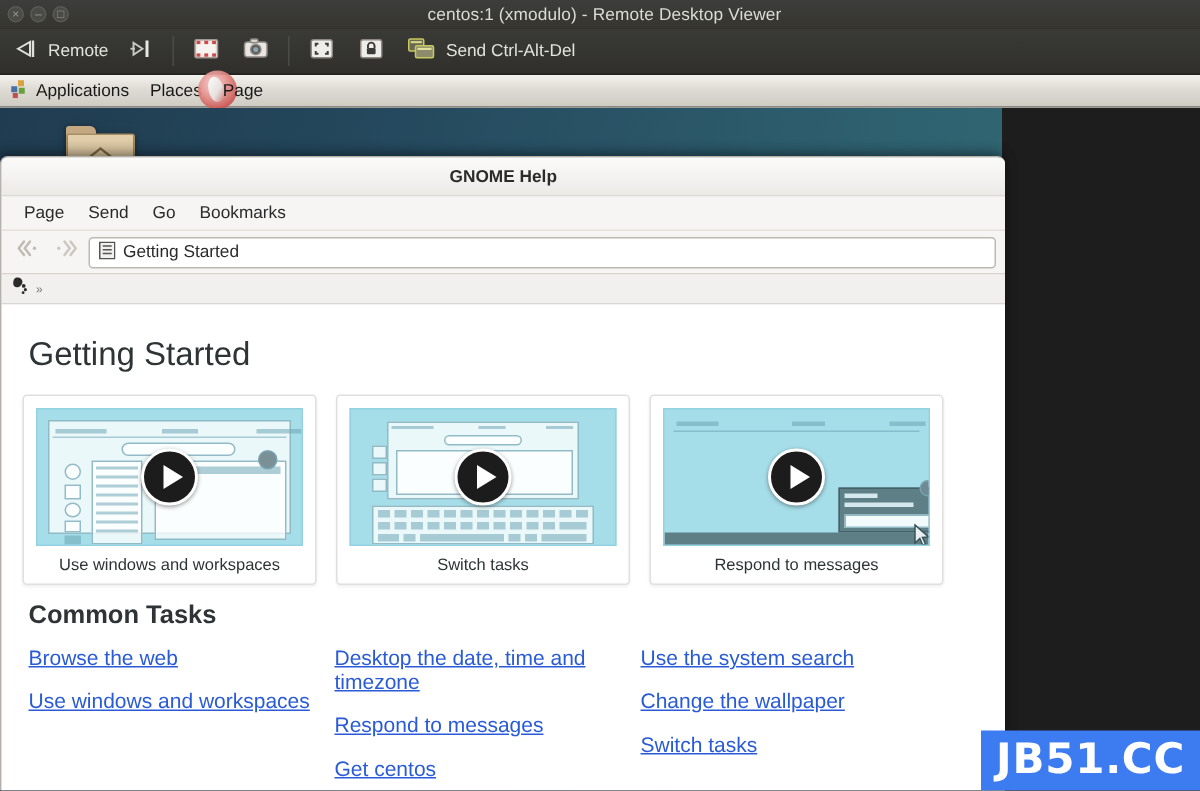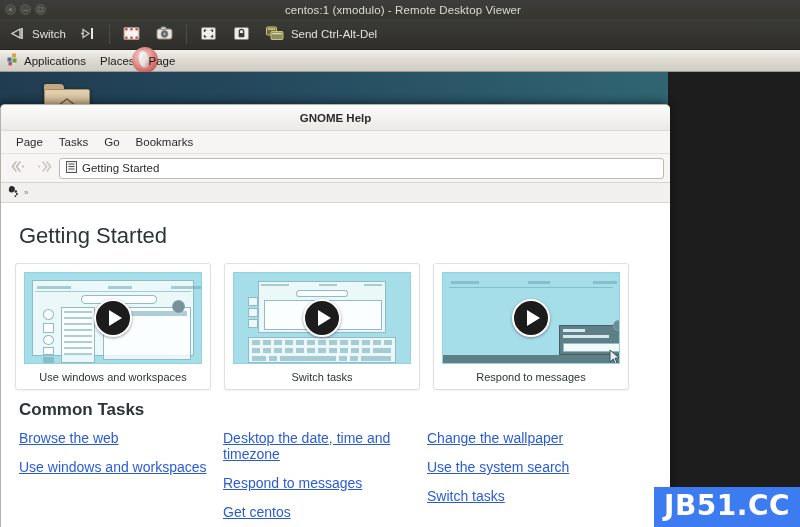--- a/index.html
+++ b/index.html
@@ -234,21 +234,21 @@
   </div>
 
   <div class="rdv-toolbar">
     <div class="tb-item">
       <span class="ic">
         <svg width="17" height="15" viewBox="0 0 17 15">
             <path d="M2 7.5 L10 3 L10 12 Z" fill="none" stroke="#e0e0da" stroke-width="1.3"></path>
             <line x1="12" y1="2" x2="12" y2="13" stroke="#e0e0da" stroke-width="1.6"></line>
           </svg>
       </span>
-      <span>Switch</span>
+      <span>Remote</span>
     </div>
     <div class="tb-item">
       <span class="ic">
         <svg width="17" height="15" viewBox="0 0 17 15">
             <path d="M9 7.5 L3 3.5 L3 11.5 Z" fill="none" stroke="#c9c9c3" stroke-width="1.3"></path>
             <line x1="1" y1="7.5" x2="4" y2="7.5" stroke="#c9c9c3" stroke-width="1.3"></line>
             <line x1="12" y1="2" x2="12" y2="13" stroke="#e8e8e2" stroke-width="2"></line>
           </svg>
       </span>
     </div>
@@ -359,21 +359,21 @@
     </div>
 
     <div class="help-win" style="left:0; top:32px;">
 
       <div class="help-titlebar">
         <span>GNOME Help</span>
       </div>
 
       <div class="help-menubar">
         <div class="menu-item">Page</div>
-        <div class="menu-item">Tasks</div>
+        <div class="menu-item">Send</div>
         <div class="menu-item">Go</div>
         <div class="menu-item">Bookmarks</div>
       </div>
 
       <div class="help-navbar">
         <div class="navbtn">
           <span>
             <svg width="17" height="13" viewBox="0 0 17 13">
                 <g fill="none" stroke="#bfbab4" stroke-width="1.6" stroke-linecap="round">
                   <path d="M6 2 L2.5 6.5 L6 11"></path>
@@ -534,22 +534,22 @@
           <div class="task-col">
             <a class="task-link" href="#">Browse the web</a>
             <a class="task-link" href="#">Use windows and workspaces</a>
           </div>
           <div class="task-col">
             <a class="task-link" href="#">Desktop the date, time and timezone</a>
             <a class="task-link" href="#">Respond to messages</a>
             <a class="task-link" href="#">Get centos</a>
           </div>
           <div class="task-col">
+            <a class="task-link" href="#">Use the system search</a>
             <a class="task-link" href="#">Change the wallpaper</a>
-            <a class="task-link" href="#">Use the system search</a>
             <a class="task-link" href="#">Switch tasks</a>
           </div>
         </div>
 
       </div>
     </div>
   </div>
 
   <div class="watermark">JB51.CC</div>
 

